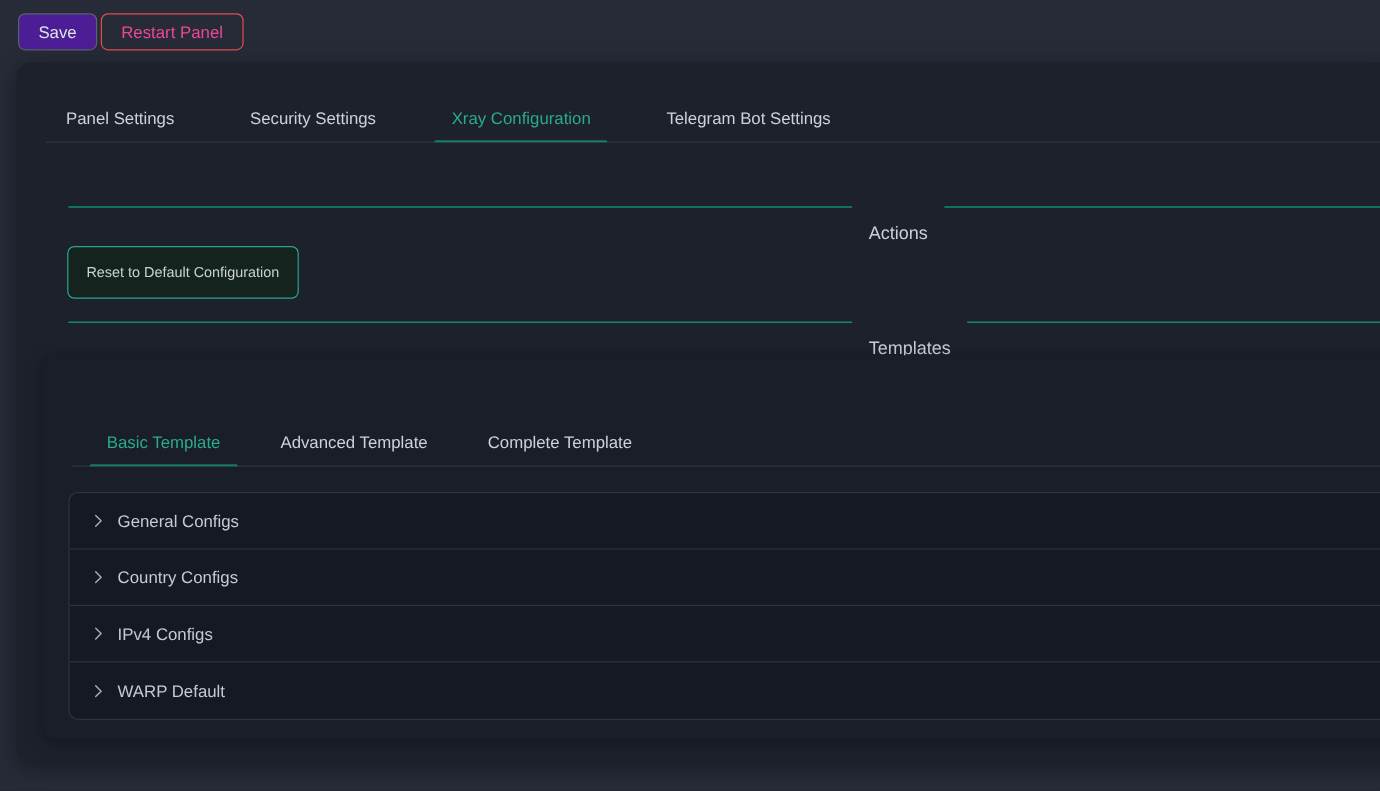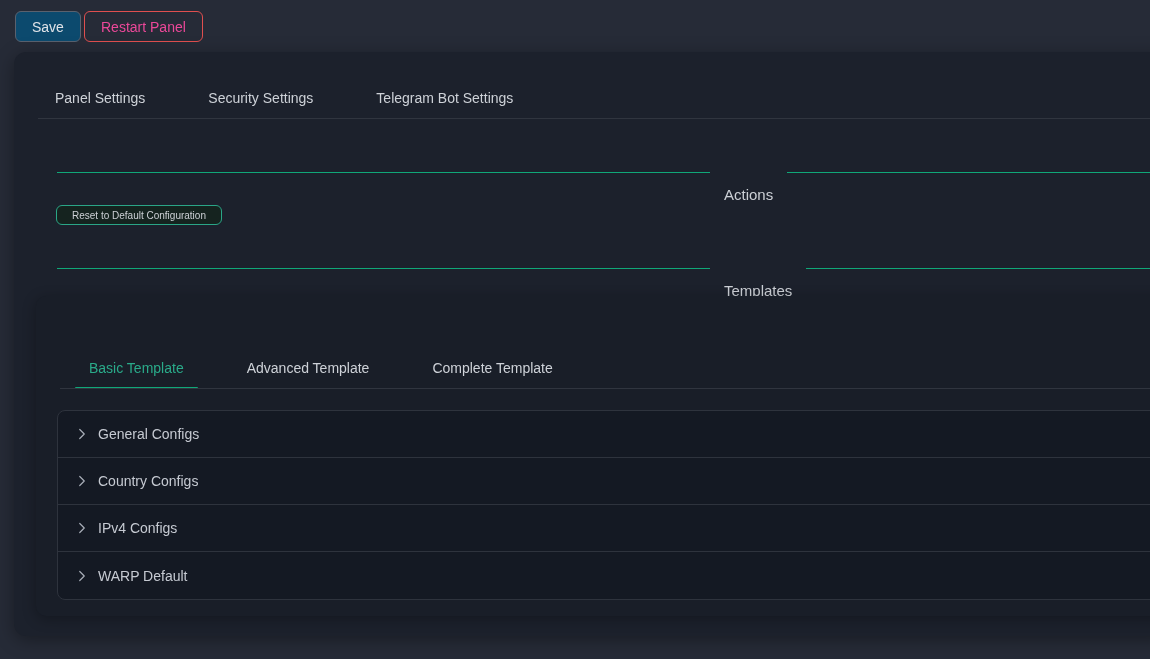--- a/index.html
+++ b/index.html
@@ -12,21 +12,21 @@
   #screen { position:relative; width:1150px; height:659px; overflow:hidden; }
 
   
   .topbar { position:absolute; left:0; top:0; width:100%; height:50px; background:#262b37; }
   .btn {
     display:inline-flex; align-items:center; justify-content:center;
     height:31px; padding:0 16px; border-radius:6px;
     font-size:14px; cursor:pointer; background:transparent; border:1px solid transparent;
     font-family:"Liberation Sans", sans-serif;
   }
-  .btn-save   { position:absolute; left:15px; top:11px; border-color:#5a616e; color:#e0e3e8; background:#0c4a6e; }
+  .btn-save   { position:absolute; left:15px; top:11px; border-color:#5a616e; color:#e0e3e8; background:#4c1d95; }
   .btn-restart{ position:absolute; left:84px; top:11px; border-color:#e04f4f; color:#ec4899; }
 
   
   .main-card {
     position:absolute; left:14px; top:52px; width:1156px; height:584px;
     background:#1c212c; border-radius:12px;
     box-shadow:0 4px 18px rgba(0,0,0,0.35);
   }
 
   
@@ -45,34 +45,34 @@
   
   .divider { position:absolute; left:43px; right:-14px; height:22px; display:flex; align-items:center; gap:14px; }
   .divider .seg-l { width:653px; height:1px; background:#10a778; flex:0 0 auto; }
   .divider .seg-r { flex:1 1 auto; height:1px; background:#10a778; }
   .divider .label { font-size:15px; color:#ccd0d6; white-space:nowrap;margin-top:44px; }
   .divider-actions   { top:109px; }
   .divider-templates { top:205px; }
 
   
   .btn-reset {
-    position:absolute; left:42px; top:153px; height:20px; padding:0 15px;
-    border:1px solid #2aa687; border-radius:6px; color:#ccd0d5; font-size:10px;
+    position:absolute; left:42px; top:153px; height:44px; padding:0 15px;
+    border:1px solid #2aa687; border-radius:6px; color:#ccd0d5; font-size:12px;
     background:#15231f; cursor:pointer;
     display:inline-flex; align-items:center;
     font-family:"Liberation Sans", sans-serif;
   }
 
   
   .inner-card {
     position:absolute; left:22px; top:244px; width:1142px; height:320px;
     background:#191e28; border-radius:10px;
     box-shadow:0 3px 14px rgba(0,0,0,0.3);
   }
-  .tmpl-tabbar { position:absolute; left:39px; top:62px; display:flex; gap:35px; }
+  .tmpl-tabbar { position:absolute; left:39px; top:62px; display:flex; gap:22px; }
   .tmpl-tabbar .tab { padding-bottom:10px; }
   .tmpl-line { position:absolute; left:24px; width:calc(100% - 24px); top:92px; height:1px; background:#30353f; }
 
   
   .collapse {
     position:absolute; left:21px; top:114px; width:1132px;
     background:#141923; border:1px solid #2e333d; border-radius:8px;
     overflow:hidden;
   }
   .panel { height:47px; display:flex; align-items:center; padding-left:18px; gap:10px;
@@ -89,20 +89,21 @@
   <div class="topbar">
     <button class="btn btn-save">Save</button>
     <button class="btn btn-restart">Restart Panel</button>
   </div>
 
   <div class="main-card">
 
     <div class="tabbar">
       <div class="tab">Panel Settings</div>
       <div class="tab">Security Settings</div>
+      <div class="tab active">Xray Configuration</div>
       <div class="tab">Telegram Bot Settings</div>
     </div>
     <div class="tabbar-line"></div>
 
     <div class="divider divider-actions">
       <div class="seg-l"></div>
       <div class="label">Actions</div>
       <div class="seg-r"></div>
     </div>
 

